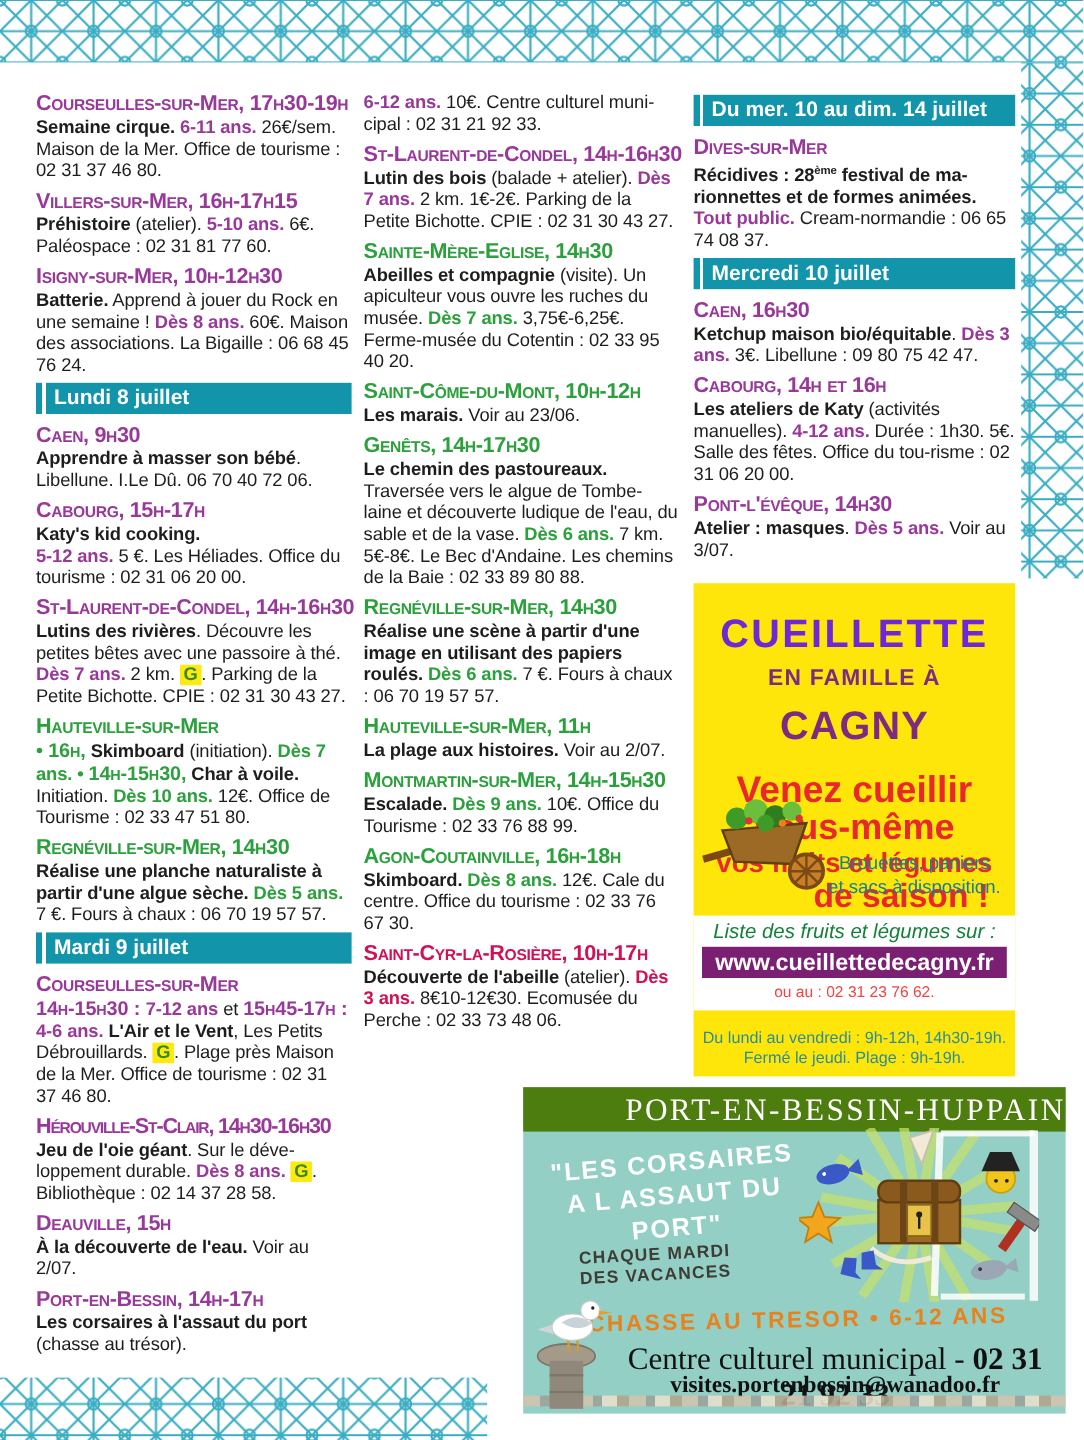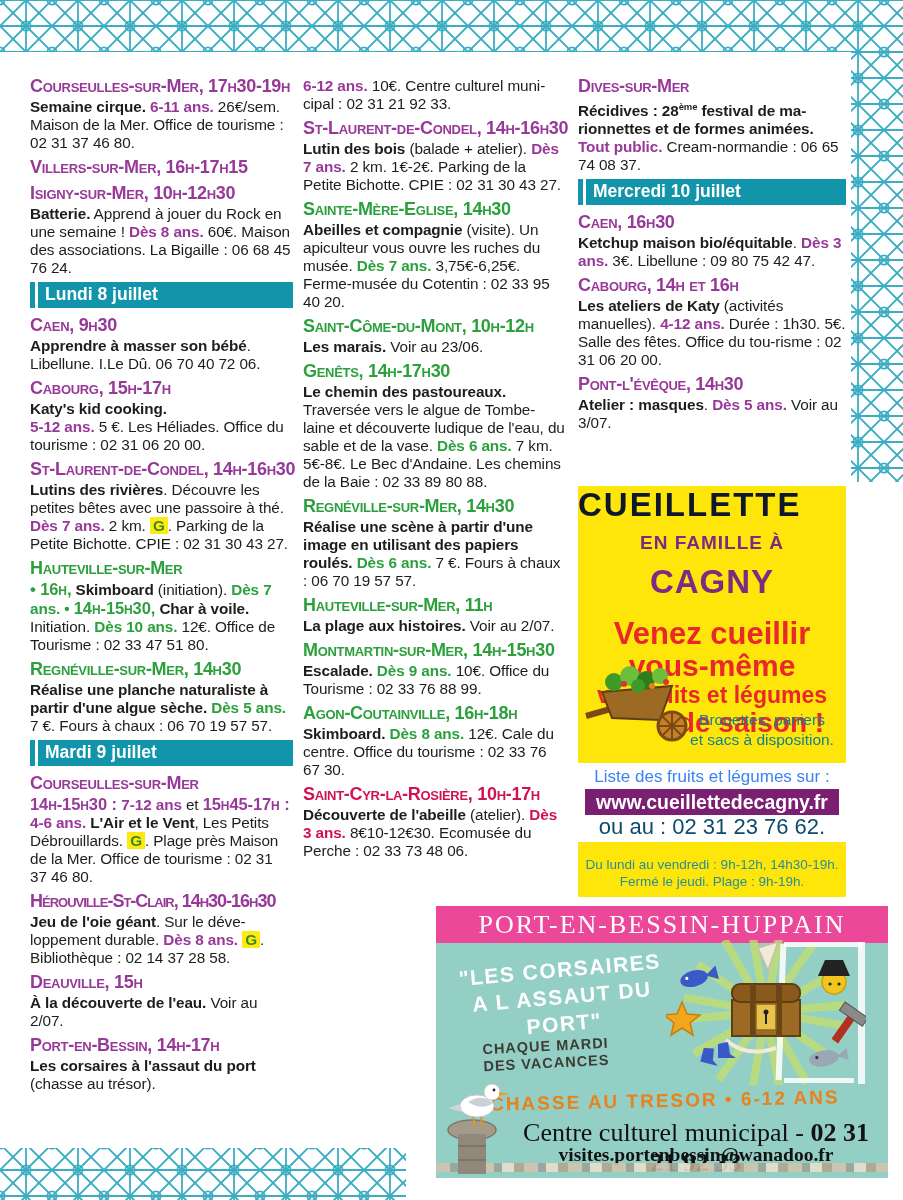--- a/index.html
+++ b/index.html
@@ -24,45 +24,45 @@
   .rb-rb{font-weight:bold;color:#d01155;}
   .sc{font-variant:small-caps;font-size:16.5px;}
   .sup{vertical-align:super;font-size:0.62em;}
   .g-hl{background:#ffe912;color:#3a8a1a;font-weight:bold;padding:0 3px;border-radius:1px;}
   .date-banner{background:linear-gradient(90deg,#1295ab 0 5px,#fff 5px 8px,#1295ab 8px);
       color:#fff;font-weight:bold;font-size:17.5px;line-height:19px;
       padding:3px 4px 4px 15px;margin:3px 0 7px 0;white-space:nowrap;}
 
   
   .cagny{position:absolute;left:578px;top:486px;width:268px;height:411px;background:#ffe60a;}
-  .cagny-t1{font-weight:bold;color:#0f172a;font-size:33px;line-height:38px;
-            letter-spacing:2px;padding-top:0;}
+  .cagny-t1{text-align:center;font-weight:bold;color:#6d28d9;font-size:33px;line-height:38px;
+            letter-spacing:2px;padding-top:23px;}
   .cagny-t2{text-align:center;color:#7d2a83;line-height:38px;}
   .cagny-t2 .small{font-size:19px;font-weight:bold;letter-spacing:1px;}
   .cagny-t2 .big{font-size:33px;font-weight:bold;letter-spacing:1px;}
   .cagny-red{margin-top:10px;text-align:center;color:#e8282b;font-weight:bold;}
   .cagny-red .r1{font-size:31px;line-height:33px;}
   .cagny-red .r2{font-size:30px;line-height:32px;}
   .cagny-red .r3{font-size:23px;line-height:26px;}
   .cagny-red .r4{font-size:28px;line-height:30px;padding-left:78px;}
   .cagny-note{position:absolute;right:8px;top:224px;width:152px;text-align:center;
               color:#17808f;font-size:15.5px;line-height:20px;}
   .cagny-cart{position:absolute;left:2px;top:172px;}
   .cagny-band{position:absolute;left:0;top:277px;width:100%;background:#fff;
               text-align:center;padding:4px 0 5px 0;}
-  .band-label{color:#3b82f6;font-size:17px;line-height:20px;}
+  .band-label{color:#15803d;font-size:17px;line-height:20px;font-style:italic;}
   .band-url{display:block;background:#7b1f72;color:#fff;font-weight:bold;font-size:19.5px;
             line-height:26px;margin:2px 7px;}
-  .band-phone{color:#0c4a6e;font-size:22px;line-height:20px;margin-top:1px;}
+  .band-phone{color:#ef4444;font-size:13px;line-height:20px;margin-top:1px;}
   .cagny-hours{position:absolute;left:0;top:370px;width:100%;text-align:center;
                color:#2b8d98;font-size:13.5px;line-height:17px;}
 
   
   .port{position:absolute;left:436px;top:906px;width:452px;height:272px;background:#94cfc5;}
-  .port-header{background:#ec4899;height:37px;display:flex;align-items:center;justify-content:center;}
+  .port-header{background:#4d7c0f;height:37px;display:flex;align-items:center;justify-content:flex-end;}
   .port-header span{font-family:"Liberation Serif",serif;color:#fff;font-size:26px;letter-spacing:2px;}
   .port-slogan{position:absolute;left:16px;top:50px;width:220px;text-align:center;color:#fff;
                font-weight:bold;font-size:21px;line-height:27px;letter-spacing:1.5px;transform:rotate(-5deg);}
   .port-schedule{position:absolute;left:40px;top:132px;width:140px;text-align:center;color:#3d3d35;
                  font-weight:bold;font-size:14.5px;line-height:17px;letter-spacing:1px;transform:rotate(-3deg);}
   .port-treasure{position:absolute;left:230px;top:34px;}
   .port-chasse{position:absolute;left:54px;top:184px;color:#e8821e;font-weight:bold;font-size:19px;
                letter-spacing:2px;white-space:nowrap;transform:rotate(-1.2deg);}
   .port-contact{position:absolute;left:80px;top:212px;width:360px;text-align:center;
                 font-family:"Liberation Serif",serif;font-size:26px;color:#111;}
@@ -99,20 +99,21 @@
     <rect x="0" y="1148" width="406" height="52" fill="url(#asa)"></rect>
   </svg>
 
   <div class="col col-left">
       <div class="event">
         <h3 class="purple">Courseulles-sur-Mer, 17h30-19h</h3>
         <p class="body"><span class="rb-b">Semaine cirque. </span><span class="rb-pb">6-11 ans.</span><span> 26€/sem. Maison de la Mer. Office de tourisme : 02 31 37 46 80.</span></p>
       </div>
       <div class="event">
         <h3 class="purple">Villers-sur-Mer, 16h-17h15</h3>
+        <p class="body"><span class="rb-b">Préhistoire</span><span> (atelier). </span><span class="rb-pb">5-10 ans.</span><span> 6€. Paléospace : 02 31 81 77 60.</span></p>
       </div>
       <div class="event">
         <h3 class="purple">Isigny-sur-Mer, 10h-12h30</h3>
         <p class="body"><span class="rb-b">Batterie.</span><span> Apprend à jouer du Rock en une semaine ! </span><span class="rb-pb">Dès 8 ans.</span><span> 60€. Maison des associations. La Bigaille : 06 68 45 76 24.</span></p>
       </div>
       <div class="date-banner">Lundi 8 juillet</div>
       <div class="event">
         <h3 class="purple">Caen, 9h30</h3>
         <p class="body"><span class="rb-b">Apprendre à masser son bébé</span><span>. Libellune. I.Le Dû. 06 70 40 72 06.</span></p>
       </div>
@@ -185,20 +186,21 @@
       <div class="event">
         <h3 class="green">Agon-Coutainville, 16h-18h</h3>
         <p class="body"><span class="rb-b">Skimboard.</span><span> </span><span class="rb-gb">Dès 8 ans.</span><span> 12€. Cale du centre. Office du tourisme : 02 33 76 67 30.</span></p>
       </div>
       <div class="event">
         <h3 class="red">Saint-Cyr-la-Rosière, 10h-17h</h3>
         <p class="body"><span class="rb-b">Découverte de l'abeille</span><span> (atelier). </span><span class="rb-rb">Dès 3 ans.</span><span> 8€10-12€30. Ecomusée du Perche : 02 33 73 48 06.</span></p>
       </div>
     </div>
   <div class="col col-right">
+      <div class="date-banner">Du mer. 10 au dim. 14 juillet</div>
       <div class="event">
         <h3 class="purple">Dives-sur-Mer</h3>
         <p class="body"><span class="rb-b">Récidives : 28</span><span class="rb-b sup">ème</span><span class="rb-b"> festival de ma-rionnettes et de formes animées.</span><span> </span><span class="rb-pb">Tout public.</span><span> Cream-normandie : 06 65 74 08 37.</span></p>
       </div>
       <div class="date-banner">Mercredi 10 juillet</div>
       <div class="event">
         <h3 class="purple">Caen, 16h30</h3>
         <p class="body"><span class="rb-b">Ketchup maison bio/équitable</span><span>. </span><span class="rb-pb">Dès 3 ans.</span><span> 3€. Libellune : 09 80 75 42 47.</span></p>
       </div>
       <div class="event">

